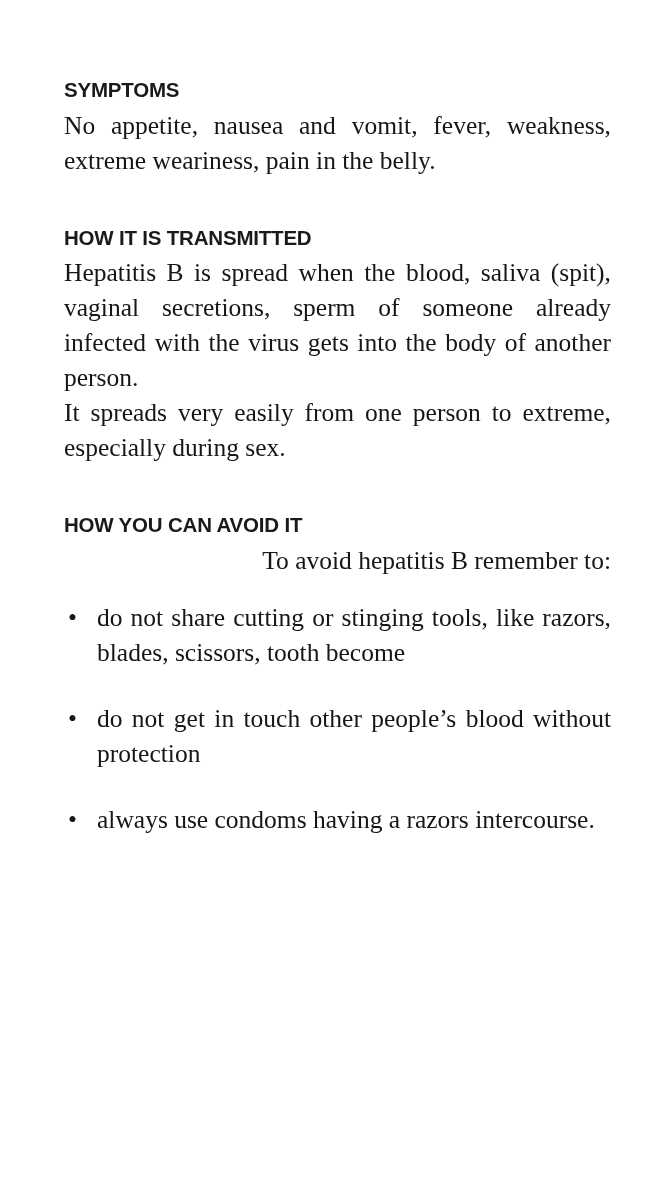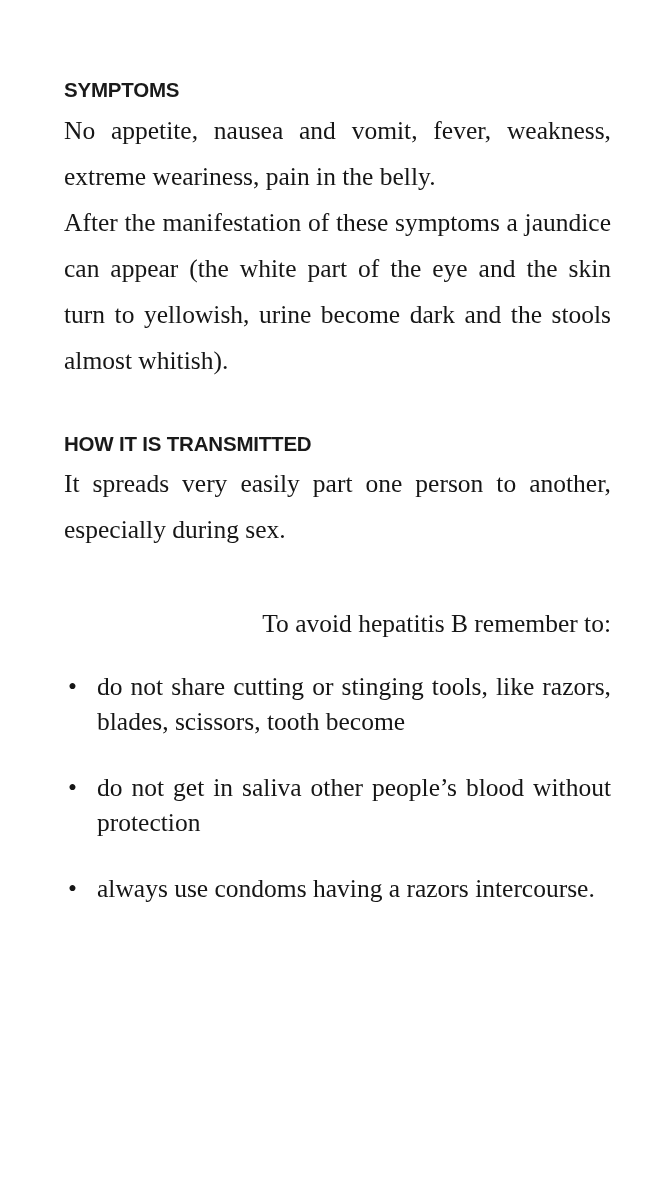--- a/index.html
+++ b/index.html
@@ -31,21 +31,21 @@
     font-weight: bold;
     font-size: 20.5px;
     letter-spacing: -0.2px;
     color: #1a1a1a;
     margin: 0 0 5px 0;
     line-height: 1.2;
   }
   .body-text {
     font-family: "Liberation Serif", serif;
     font-size: 25.5px;
-    line-height: 46px;
+    line-height: 35px;
     color: #161616;
     margin: 0;
     text-align: justify;
     text-justify: inter-word;
     hyphens: manual;
   }
   .body-text.lead {
     text-align: right;
   }
   .para + .para {
@@ -82,38 +82,39 @@
   }
 </style>
 </head>
 <body>
 
 <div class="page">
 
   <div class="section">
     <h2 class="heading">SYMPTOMS</h2>
     <p class="body-text para">No appetite, nausea and vomit, fever, weakness, extreme weariness, pain in the belly.</p>
-    <p class="body-text para">After the manifestation of these symptoms a jaundice can appear (the white part of the eye and the skin turn to yellowish, urine become dark and the stools almost whitish).</p>
   </div>
 
   <div class="section">
     <h2 class="heading">HOW IT IS TRANSMITTED</h2>
-    <p class="body-text para">It spreads very easily part one person to another, especially during sex.</p>
+    <p class="body-text para">Hepatitis B is spread when the blood, saliva (spit), vaginal secretions, sperm of someone already infected with the virus gets into the body of another person.</p>
+    <p class="body-text para">It spreads very easily from one person to extreme, especially during sex.</p>
   </div>
 
   <div class="section">
+    <h2 class="heading">HOW YOU CAN AVOID IT</h2>
     <p class="body-text lead">To avoid hepatitis B remember to:</p>
     <ul class="bullet-list">
       <li class="bullet-item">
         <span class="bullet-marker">•</span>
         <span>do not share cutting or stinging tools, like razors, blades, scissors, tooth become</span>
       </li>
       <li class="bullet-item">
         <span class="bullet-marker">•</span>
-        <span>do not get in saliva other people’s blood without protection</span>
+        <span>do not get in touch other people’s blood without protection</span>
       </li>
       <li class="bullet-item last">
         <span class="bullet-marker">•</span>
         <span>always use condoms having a razors intercourse.</span>
       </li>
     </ul>
   </div>
 
 </div>
 

